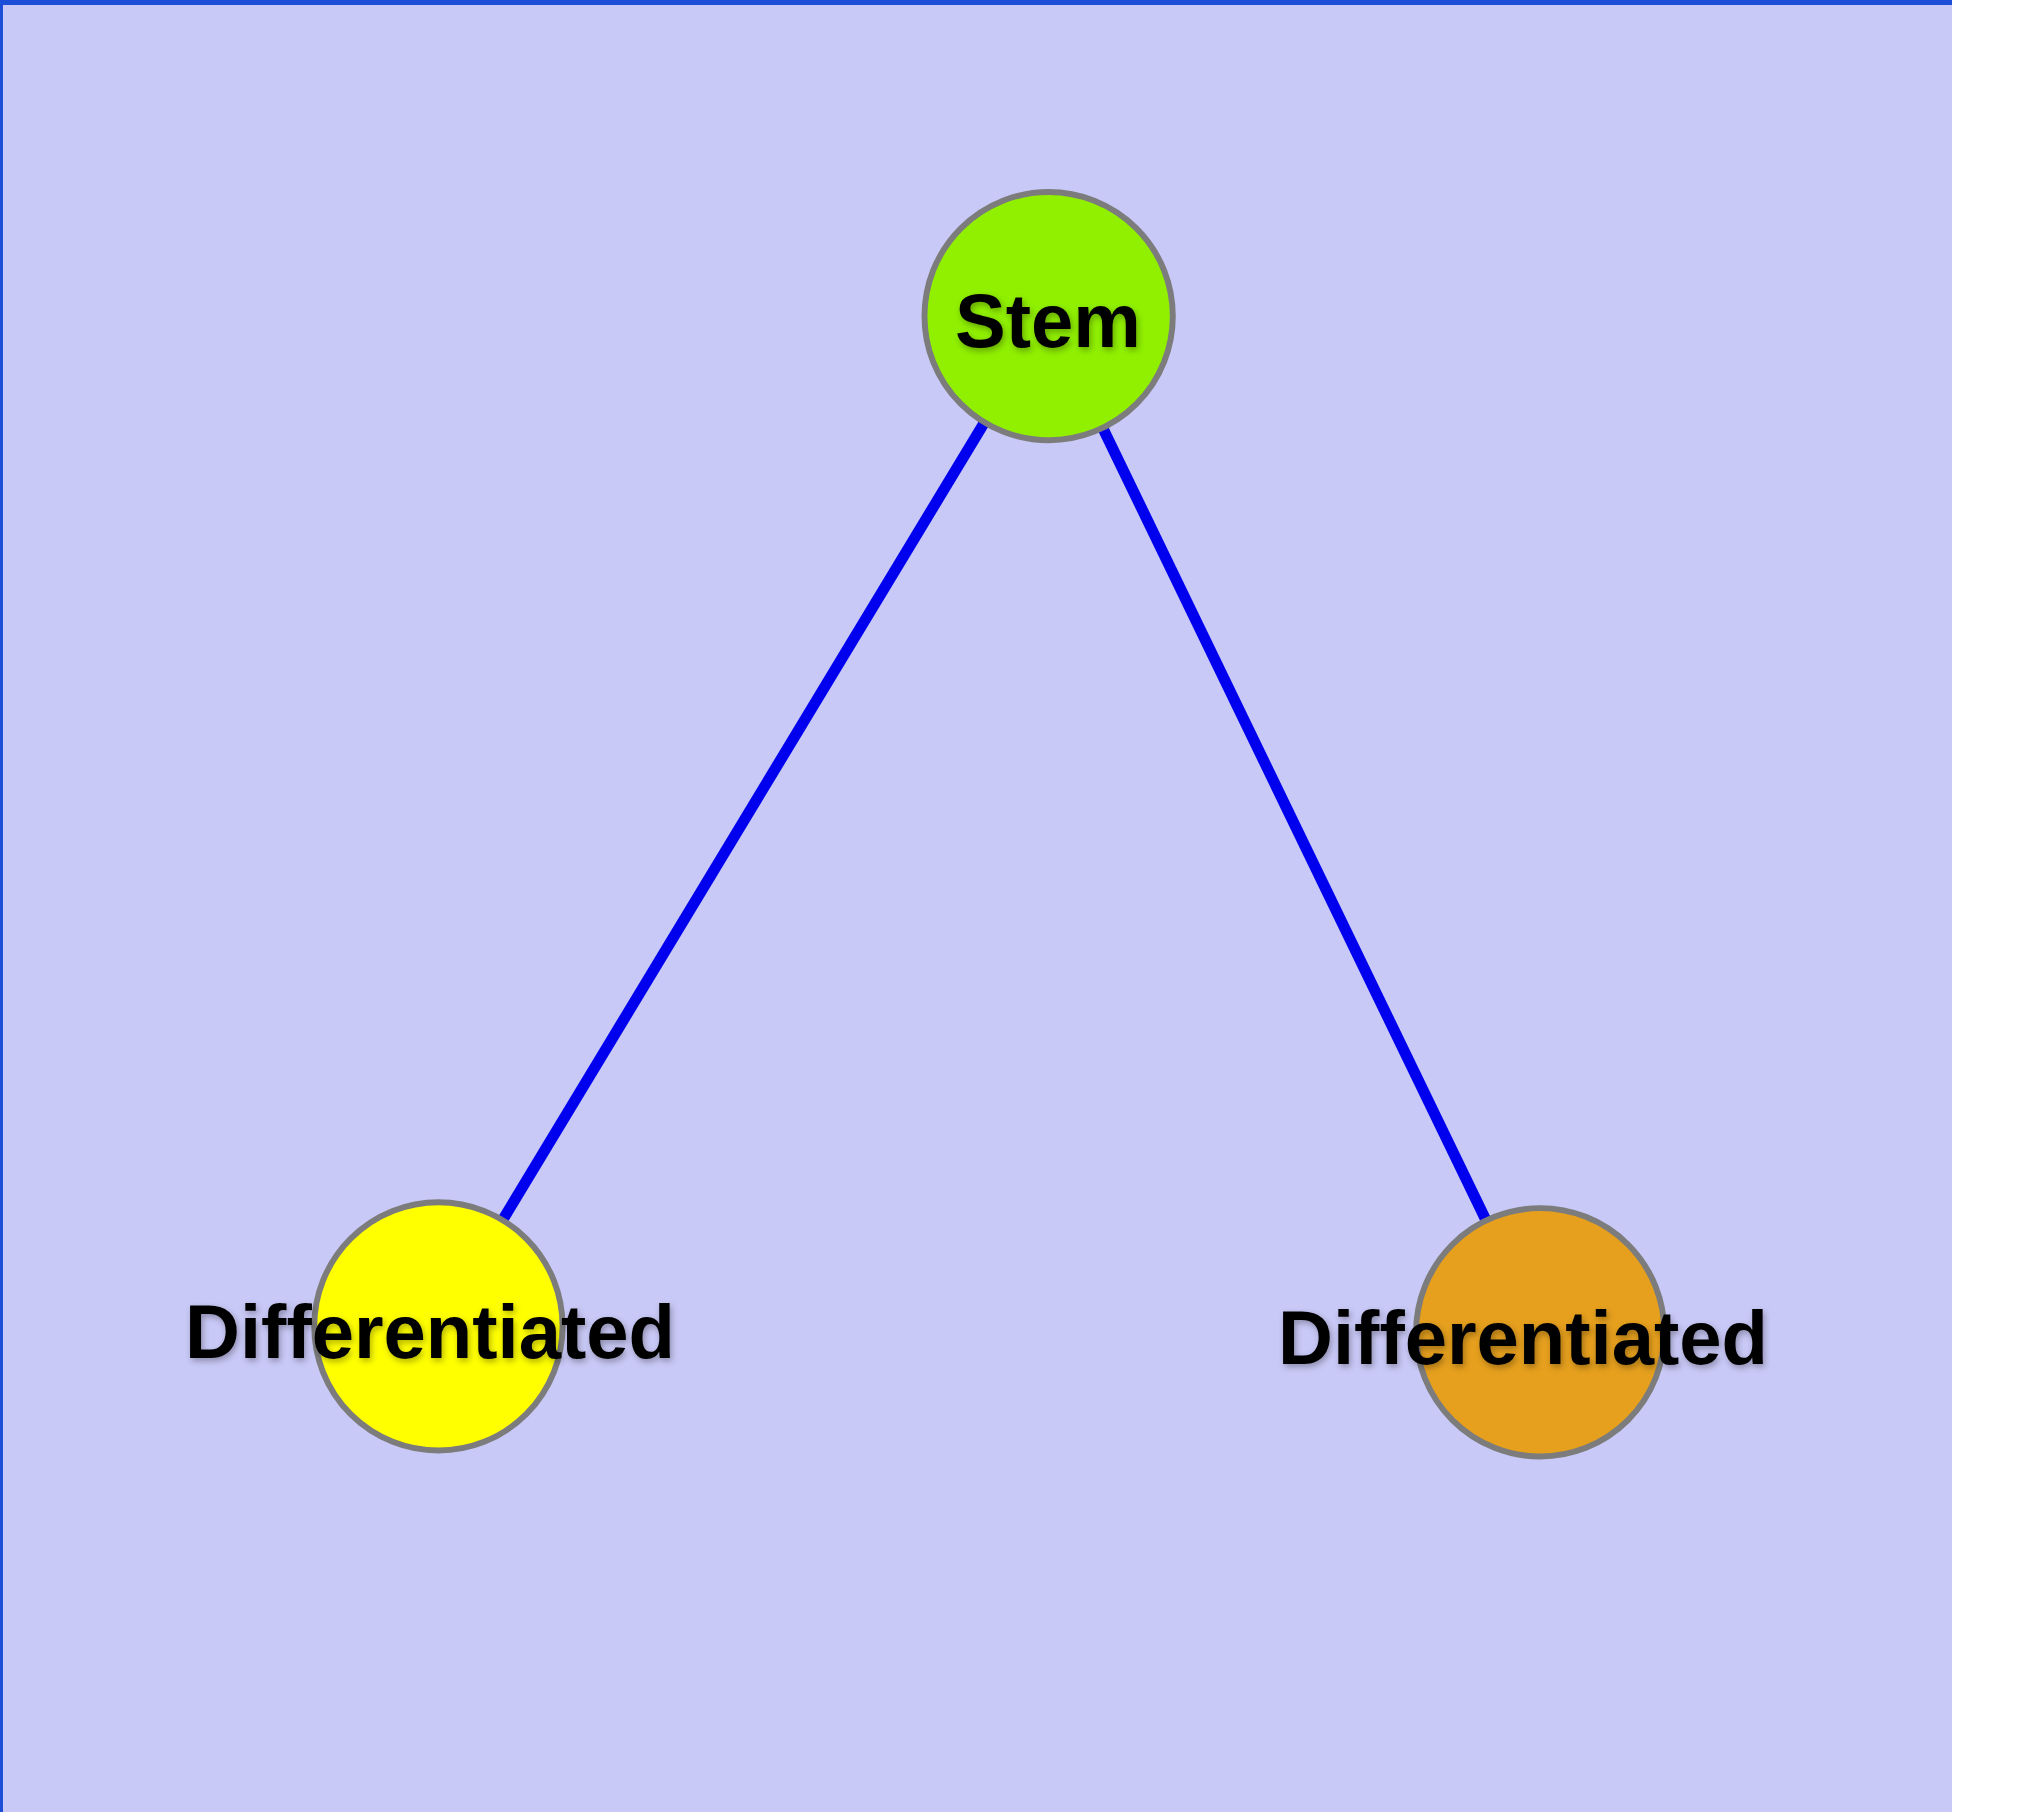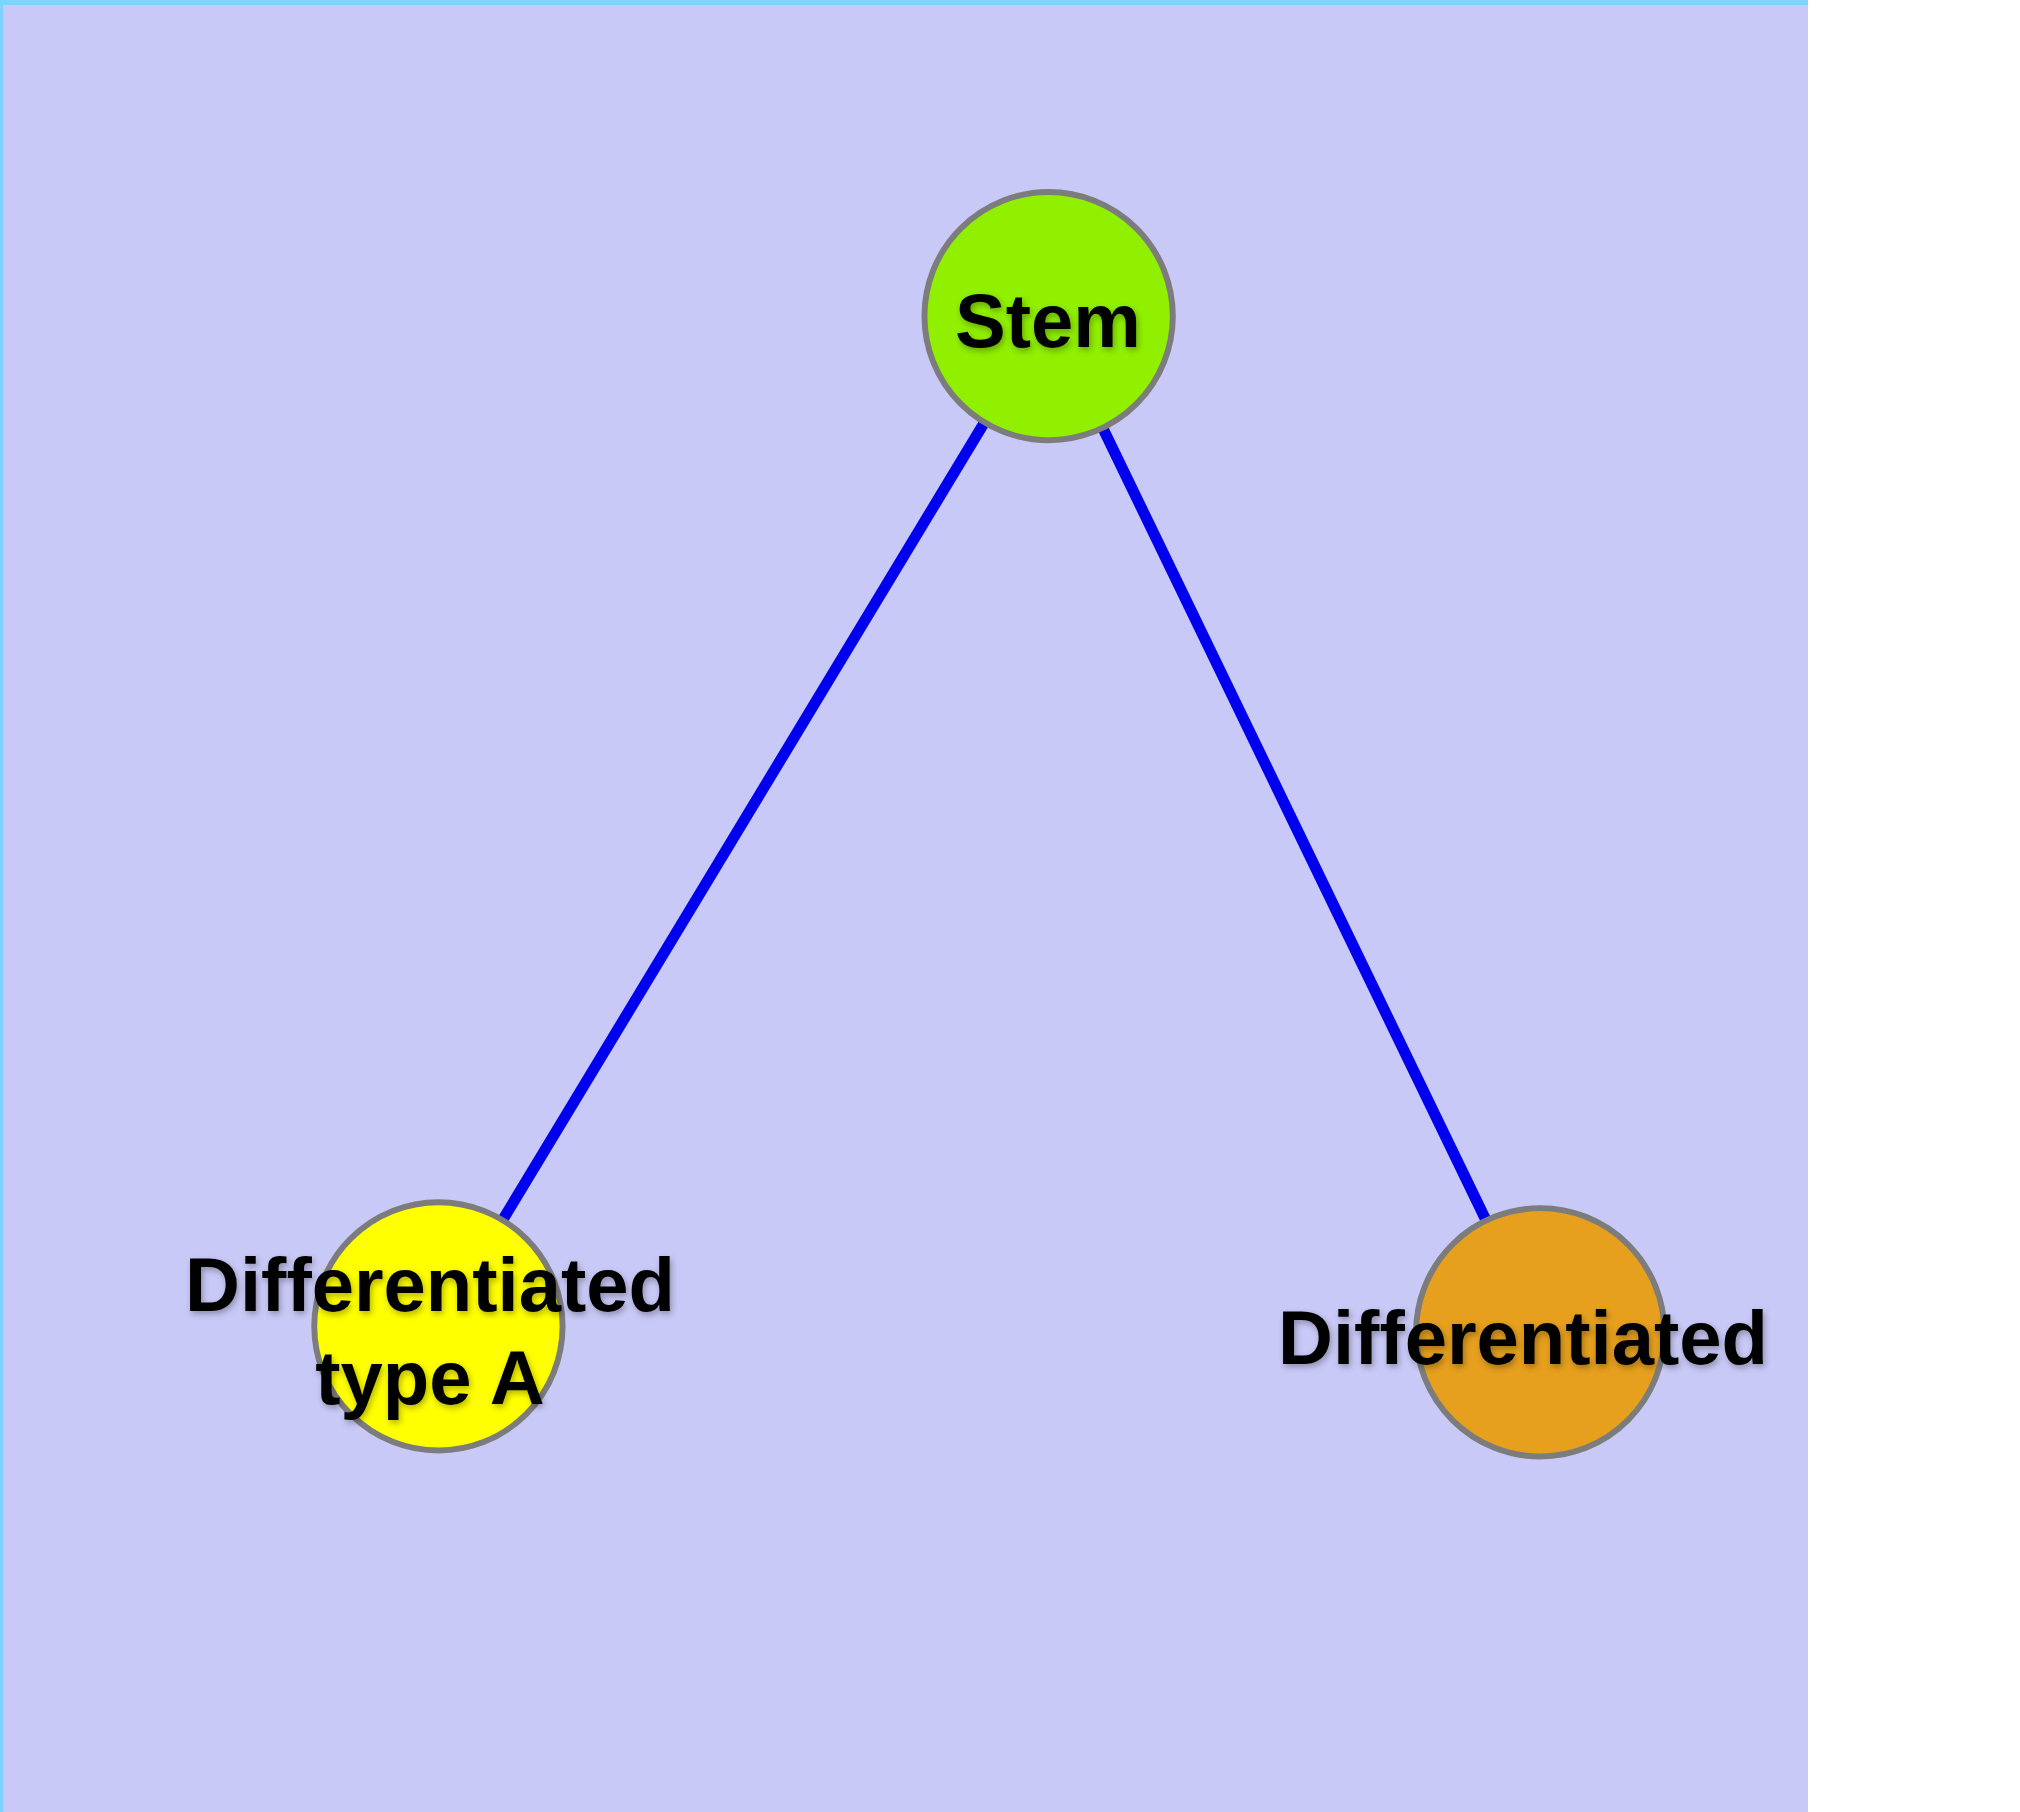--- a/index.html
+++ b/index.html
@@ -2,24 +2,24 @@
 <html style="font-size:13.6px"><head>
 <meta charset="utf-8">
 <style>
   html, body {
     margin: 0;
     padding: 0;
     background: #ffffff;
   }
   .stage {
     position: relative;
-    width: 1808px;
+    width: 1952px;
     height: 1812px;
     overflow: hidden;
-    background: #7dd3fc;
+    background: #1d4ed8;
     font-family: "Liberation Sans", sans-serif;
   }
   .field {
     position: absolute;
     left: 3.4px;
     top: 5.1px;
     right: 0;
     bottom: 0;
   }
   svg.graph {
@@ -56,20 +56,19 @@
         <circle cx="517" cy="1565" r="146.5" fill="#FFFF00" stroke="#7C7C7C" stroke-width="7"></circle>
         <circle cx="1817" cy="1572" r="146.5" fill="#E6A01E" stroke="#7C7C7C" stroke-width="7"></circle>
       </g>
   </svg>
   <div id="labels-layer">
       <div class="node-label" style="left: 1048px; top: 320px; color: rgb(0, 0, 0);">
         <div>Stem</div>
       </div>
       <div class="node-label" style="left: 430px; top: 1331px; color: rgb(0, 0, 0);">
         <div>Differentiated</div>
-        <div>type A</div>
       </div>
       <div class="node-label" style="left: 1523px; top: 1337px; color: rgb(0, 0, 0);">
         <div>Differentiated</div>
       </div>
     </div>
 </div>
 
 
 </body></html>

